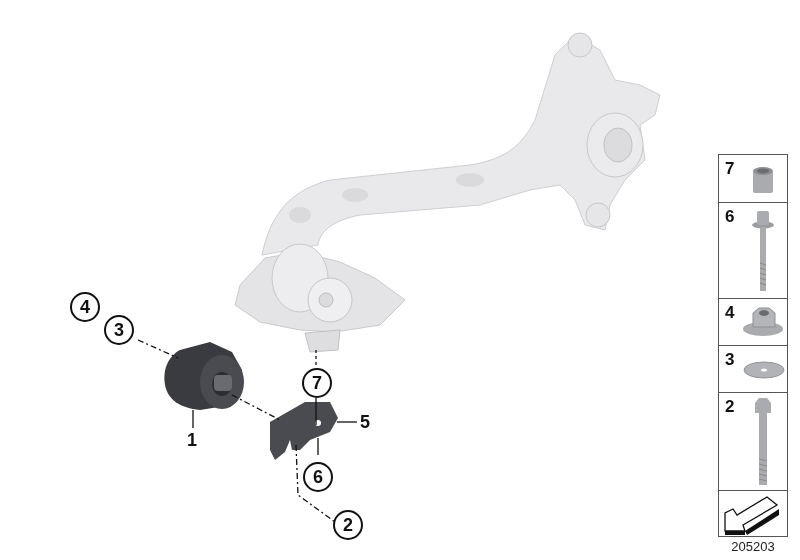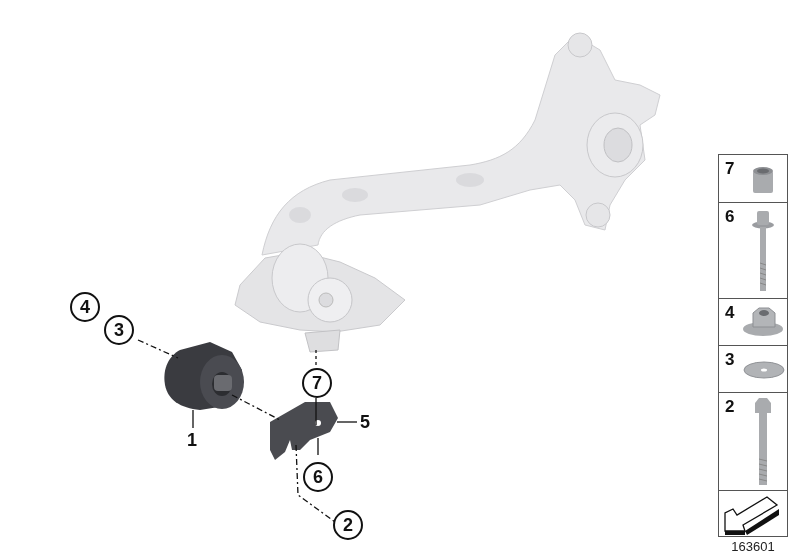--- a/index.html
+++ b/index.html
@@ -124,13 +124,13 @@
   </div>
   <div class="cell" style="top:336px;height:45px;border-bottom:none;">
     <svg width="68" height="45">
       <polygon points="6,22 6,40 26,40 24,34 58,14 48,6 18,24 14,18" fill="#fff" stroke="#111" stroke-width="1.3"></polygon>
       <polygon points="6,40 26,40 26,44 6,44" fill="#111"></polygon>
       <polygon points="26,40 60,18 60,24 28,44" fill="#111"></polygon>
     </svg>
   </div>
 </div>
 
-<div class="partno">163601</div>
+<div class="partno">205203</div>
 
 </body></html>

